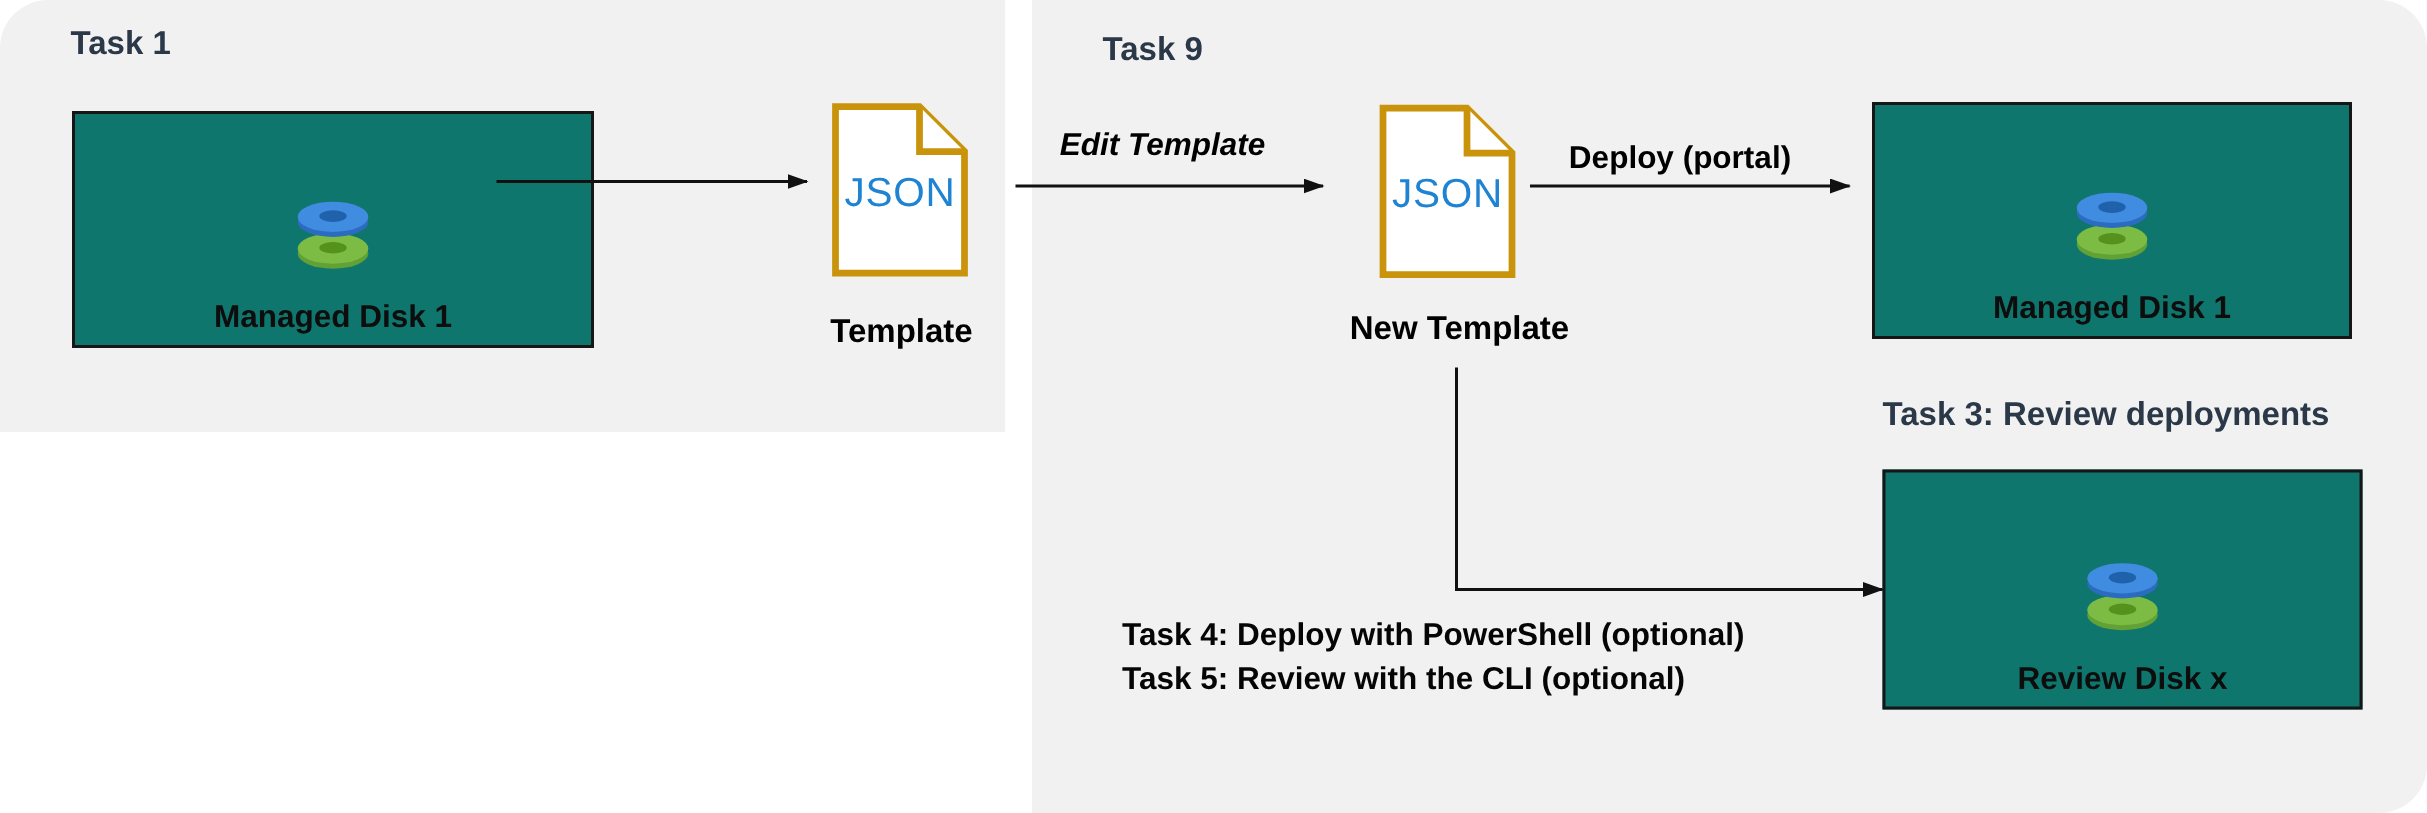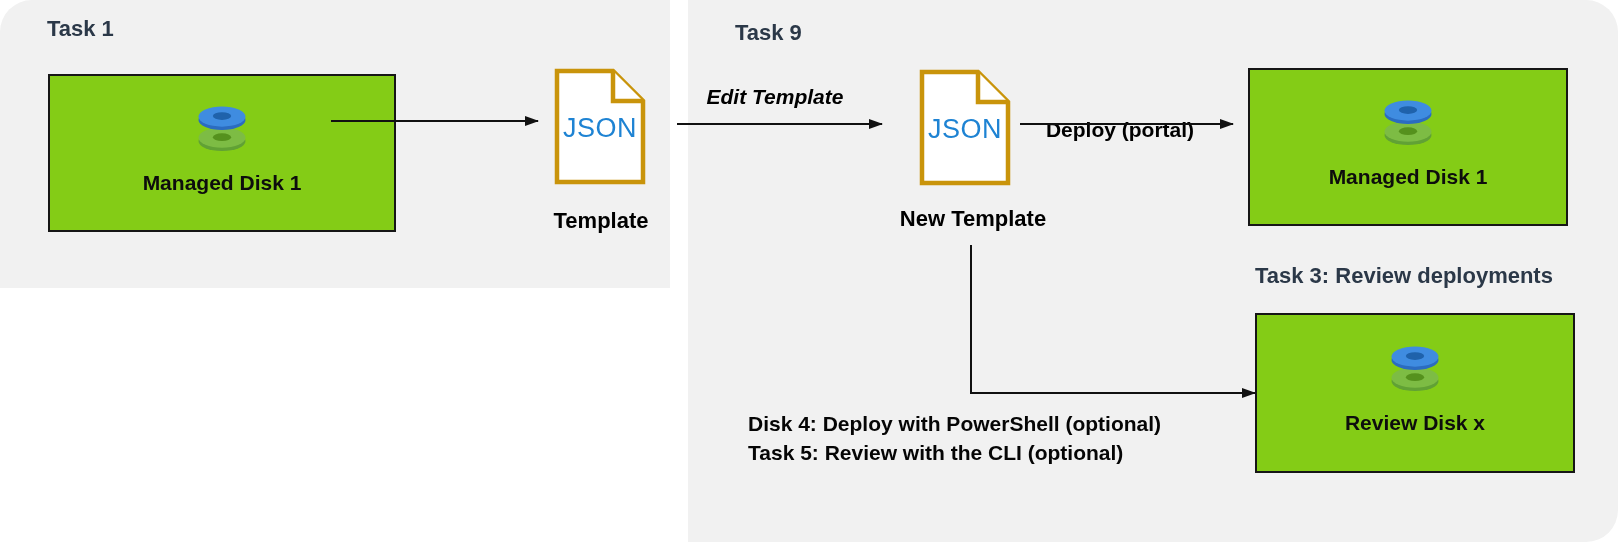--- a/index.html
+++ b/index.html
@@ -12,22 +12,22 @@
   .panel-right{left:688px;top:0;width:930px;height:542px;}
 
   .task-heading{
     position:absolute;font-weight:700;font-size:22px;
     color:var(--color-task_label,#2b3848);white-space:nowrap;
   }
   #task1-heading{left:47px;top:16px;}
   #task2-heading{left:735px;top:20px;}
 
   .disk-box{
-    position:absolute;border:2px solid #161616;background:#84cc16;
-    display:flex;flex-direction:column;align-items:center;justify-content:center;
+    position:absolute;border:2px solid #161616;background:#0f766e;
+    display:flex;flex-direction:column;align-items:center;justify-content:flex-end;
     gap:13px;padding-bottom:6px;box-sizing:border-box;
   }
   #box-source{left:48px;top:74px;width:348px;height:158px;}
   #box-deployed{left:1248px;top:68px;width:320px;height:158px;}
   #box-diskx{left:1255px;top:313px;width:320px;height:160px;}
   .disk-label{font-weight:700;font-size:21px;color:#0d0d0d;white-space:nowrap;}
 
   .json-file{position:absolute;width:94px;height:119px;}
   #json-template{left:553px;top:67px;}
   #json-new-template{left:918px;top:68px;}
@@ -37,21 +37,21 @@
     font-size:27px;font-weight:400;color:var(--color-json_text,#1e83d3);
     letter-spacing:0.5px;
   }
 
   .flow-label{
     position:absolute;font-weight:700;font-size:21px;color:#000;
     white-space:nowrap;
   }
   .centered{transform:translateX(-50%);}
   #edit-template-label{left:775px;top:85px;font-style:italic;}
-  #deploy-portal-label{left:1120px;top:94px;margin-top:24px;}
+  #deploy-portal-label{left:1120px;top:94px;}
   #template-label{left:601px;top:208px;font-size:22px;}
   #new-template-label{left:973px;top:206px;font-size:22px;}
 
   #task3-label{
     position:absolute;left:1255px;top:263px;font-weight:700;font-size:22px;
     color:var(--color-task_label,#2b3848);white-space:nowrap;
   }
   #task45-notes{
     position:absolute;left:748px;top:409px;font-weight:700;font-size:21px;
     line-height:29px;color:#050505;white-space:nowrap;
@@ -129,21 +129,21 @@
         <ellipse cx="27" cy="32.5" rx="9.5" ry="4" fill="#55911d"></ellipse>
         <ellipse cx="27" cy="14.5" rx="24.5" ry="10.5" fill="#2b6cc0"></ellipse>
         <ellipse cx="27" cy="11" rx="24.5" ry="10.5" fill="#3f8ce0"></ellipse>
         <ellipse cx="27" cy="10.5" rx="9.5" ry="4" fill="#1f62ab"></ellipse>
       </svg>
     </span>
     <span class="disk-label">Review Disk x</span>
   </div>
 
   <div id="task45-notes">
-    <div>Disk 4: Deploy with PowerShell (optional)</div>
+    <div>Task 4: Deploy with PowerShell (optional)</div>
     <div>Task 5: Review with the CLI (optional)</div>
   </div>
 
   <svg class="arrow-overlay" width="1618" height="542" viewBox="0 0 1618 542">
     <defs>
       <marker id="arrowhead" viewBox="0 0 14 10" refX="13" refY="5" markerWidth="14" markerHeight="10" markerUnits="userSpaceOnUse" orient="auto">
         <path d="M0 0 L14 5 L0 10 Z" fill="#111111"></path>
       </marker>
     </defs>
     <line x1="331" y1="121" x2="538" y2="121" stroke="#111111" stroke-width="2" marker-end="url(#arrowhead)"></line>

